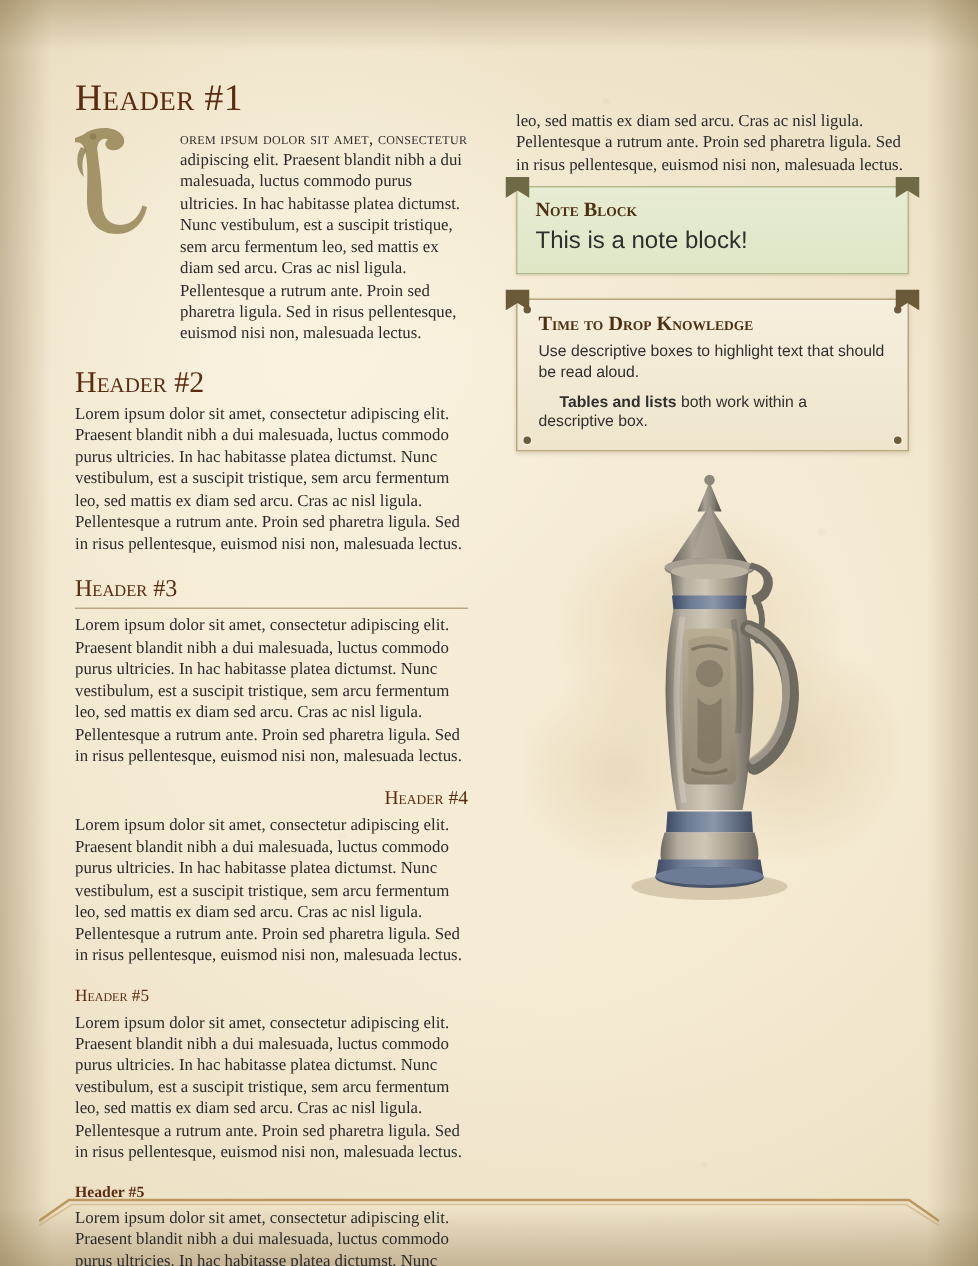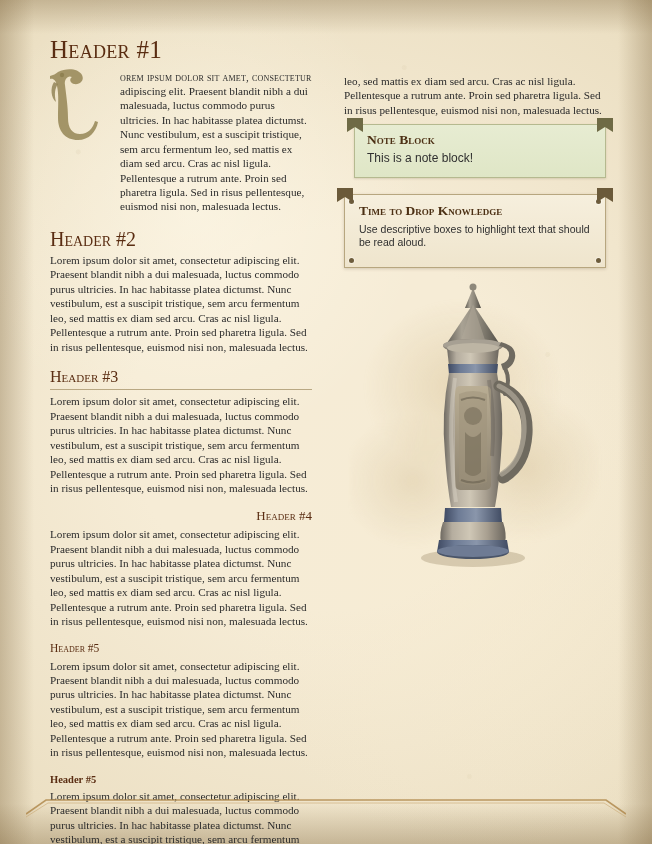--- a/index.html
+++ b/index.html
@@ -79,21 +79,21 @@
   .col-right { left: 294px; }
 
   
   .h1 {
     font-family: "Liberation Serif", serif;
     font-variant: small-caps;
     color: #5a2d12;
     font-size: 25px;
     font-weight: normal;
     letter-spacing: 0.3px;
-    margin: 0 0 6px 0;
+    margin: 16px 0 6px 0;
     line-height: 1.1;
   }
   .h2 {
     font-family: "Liberation Serif", serif;
     font-variant: small-caps;
     color: #5a2d12;
     font-size: 20px;
     font-weight: normal;
     margin: 14px 0 3px 0;
     line-height: 1.1;
@@ -165,37 +165,37 @@
     margin-left: 70px;
   }
   .smallcaps-lead {
     font-variant: small-caps;
     letter-spacing: 0.2px;
   }
 
   
   .note-block {
     position: relative;
-    margin: 2px 0 16px 10px;
+    margin: 2px 0 16px 0;
     background: linear-gradient(to bottom, #e7ecd2, #dfe6c6);
     border: 1px solid #b5b98f;
     padding: 8px 12px 10px 12px;
     box-shadow: 0 1px 2px rgba(90,70,40,0.18);
   }
   .note-title {
     font-family: "Liberation Serif", serif;
     font-variant: small-caps;
     color: #4c3014;
     font-size: 13.5px;
     margin: 0 0 3px 0;
     line-height: 1.1;
   }
   .note-body {
     font-family: "Liberation Sans", sans-serif;
-    font-size: 12px;
+    font-size: 16px;
     line-height: 1.3;
     color: #2f2f2f;
     margin: 0;
   }
 
   
   .desc-box {
     position: relative;
     margin: 6px 0 1px 0;
     background: linear-gradient(to bottom, #f6efdd, #efe5cd);
@@ -347,20 +347,21 @@
             <path d="M0 0 L16 0 L16 14 L8 9 L0 14 Z" fill="#6b5a3a"></path>
           </svg>
         </div>
         <div class="ribbon right">
           <svg width="16" height="14" viewBox="0 0 16 14" xmlns="http://www.w3.org/2000/svg">
             <path d="M0 0 L16 0 L16 14 L8 9 L0 14 Z" fill="#6b5a3a"></path>
           </svg>
         </div>
         <h4 class="desc-title">Time to Drop Knowledge</h4>
         <p class="desc-body">Use descriptive boxes to highlight text that should be read aloud.</p>
+        <p class="desc-body indent"><b>Tables and lists</b><span> both work within a descriptive box.</span></p>
       </div>
 
       <div class="stein-wrap">
         <div class="stein-stain"></div>
         <div class="stein-svg">
           <svg width="170" height="290" viewBox="0 0 170 290" xmlns="http://www.w3.org/2000/svg">
             <defs>
               <linearGradient id="bodyGrad" x1="0" y1="0" x2="1" y2="0">
                 <stop offset="0%" stop-color="#6f6a62"></stop>
                 <stop offset="18%" stop-color="#b5ad9f"></stop>

